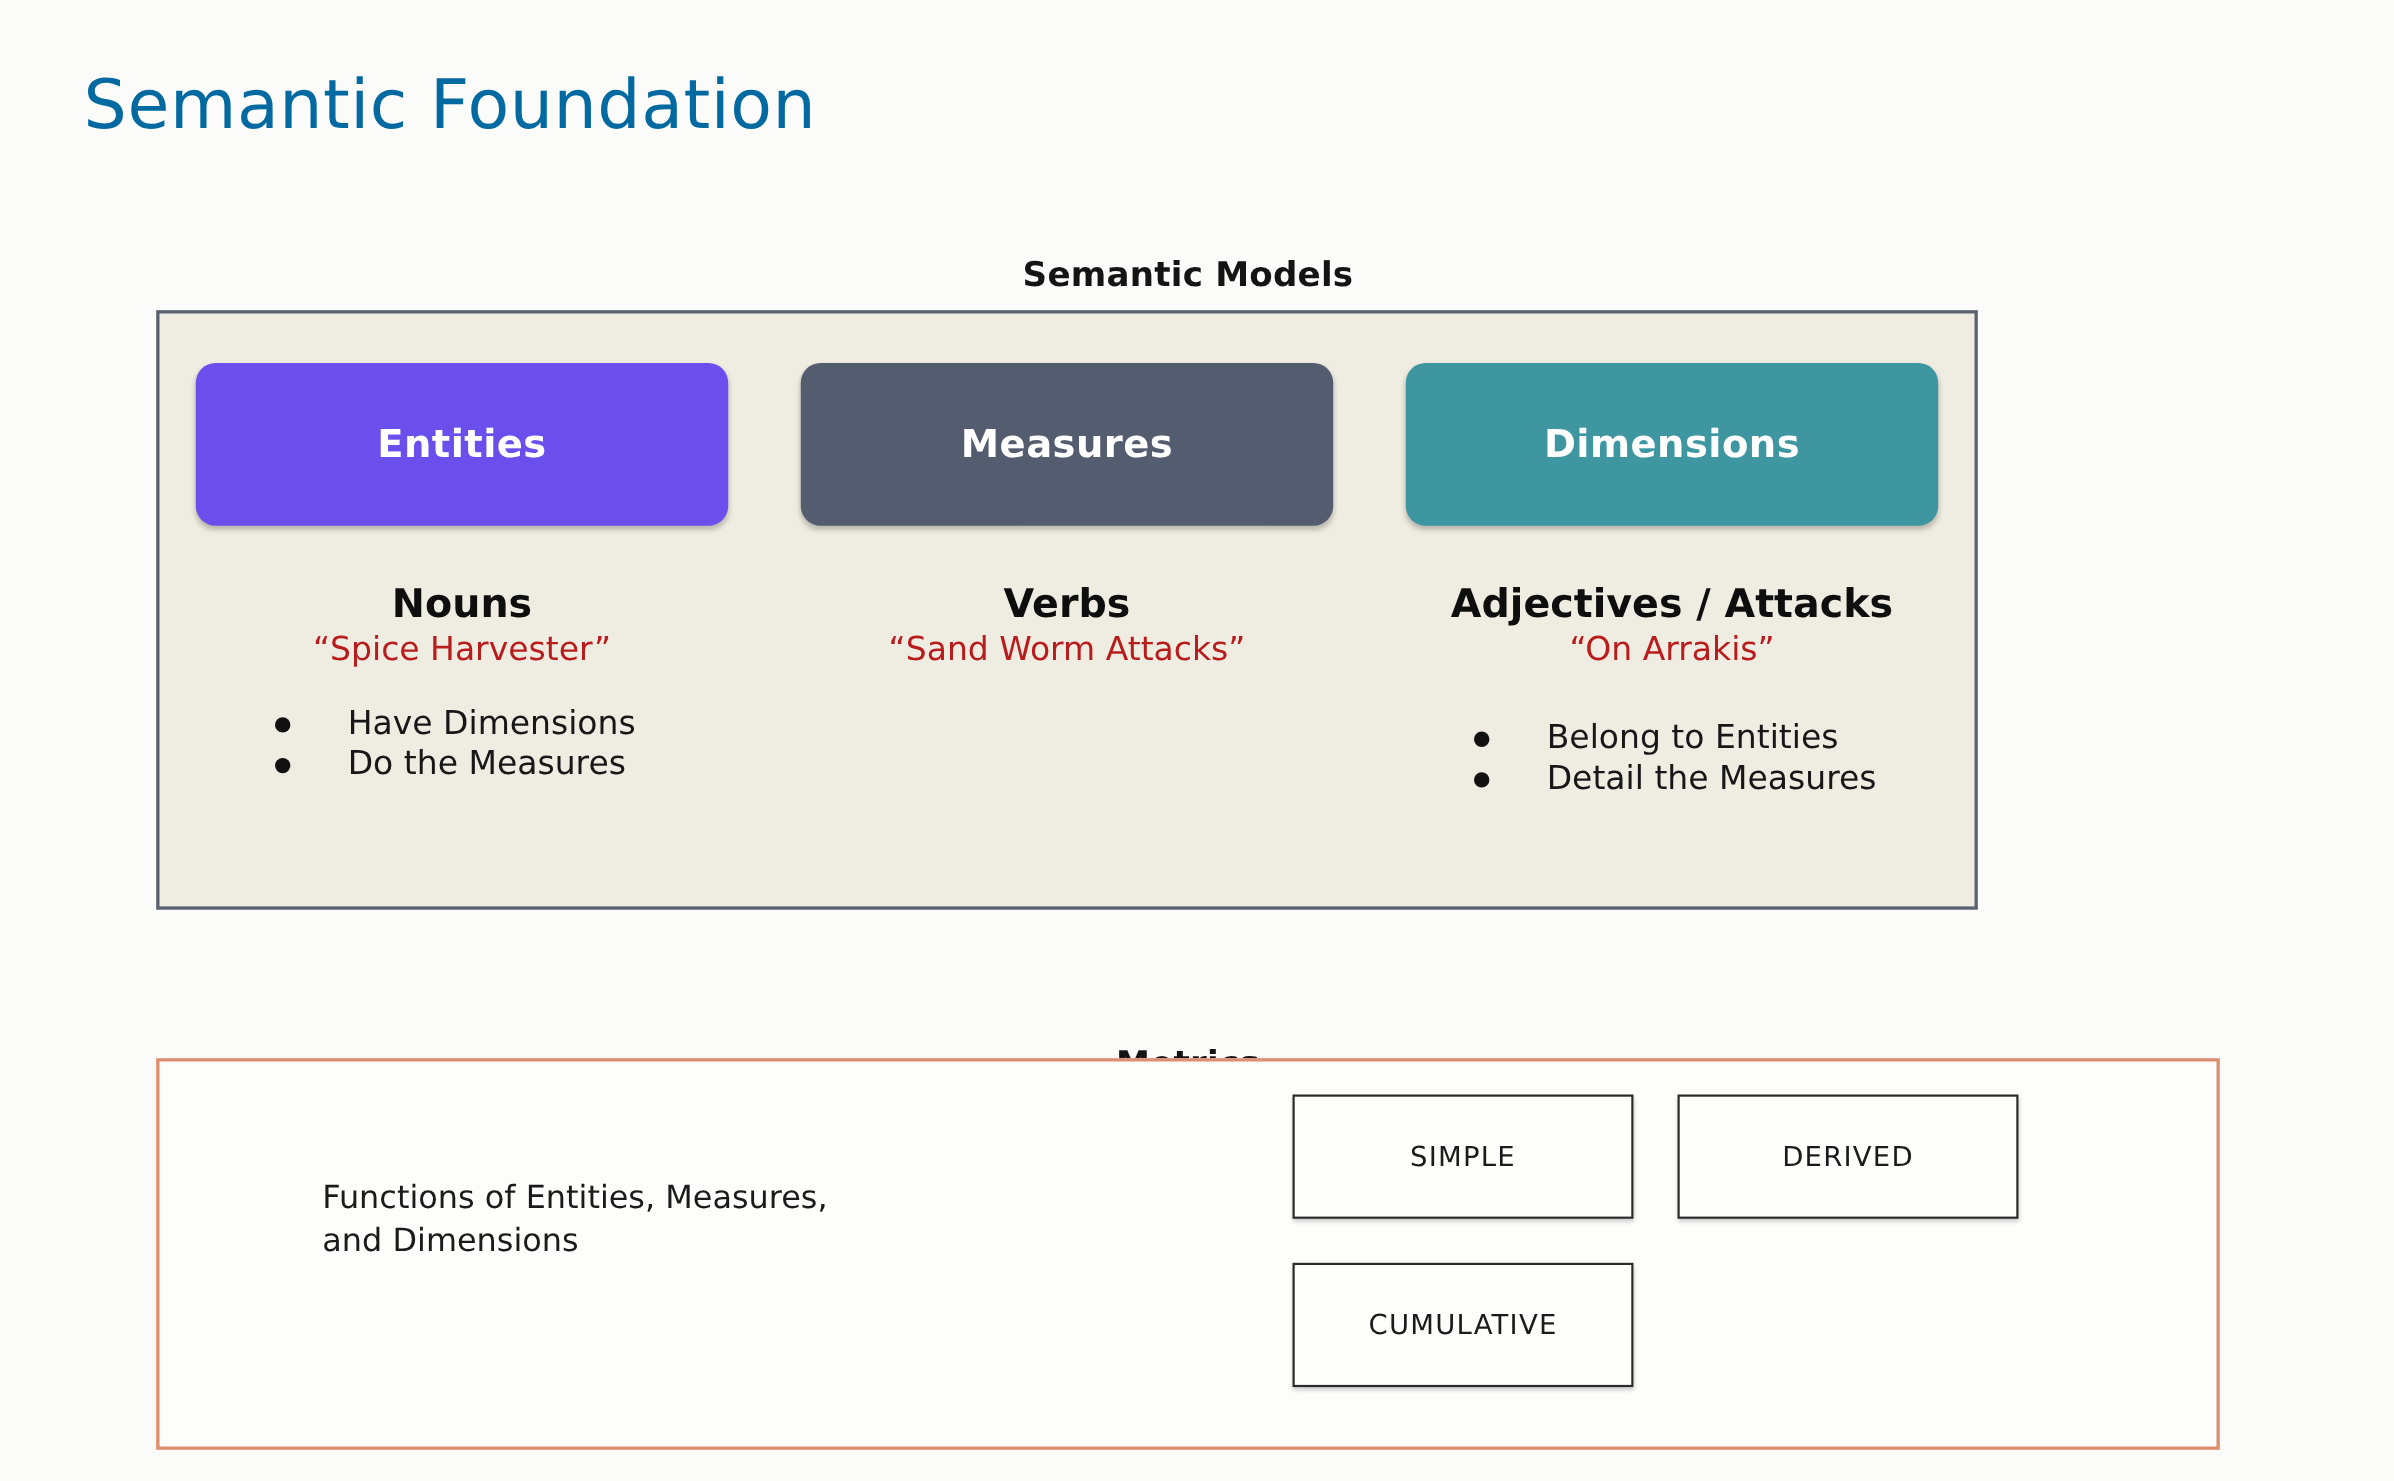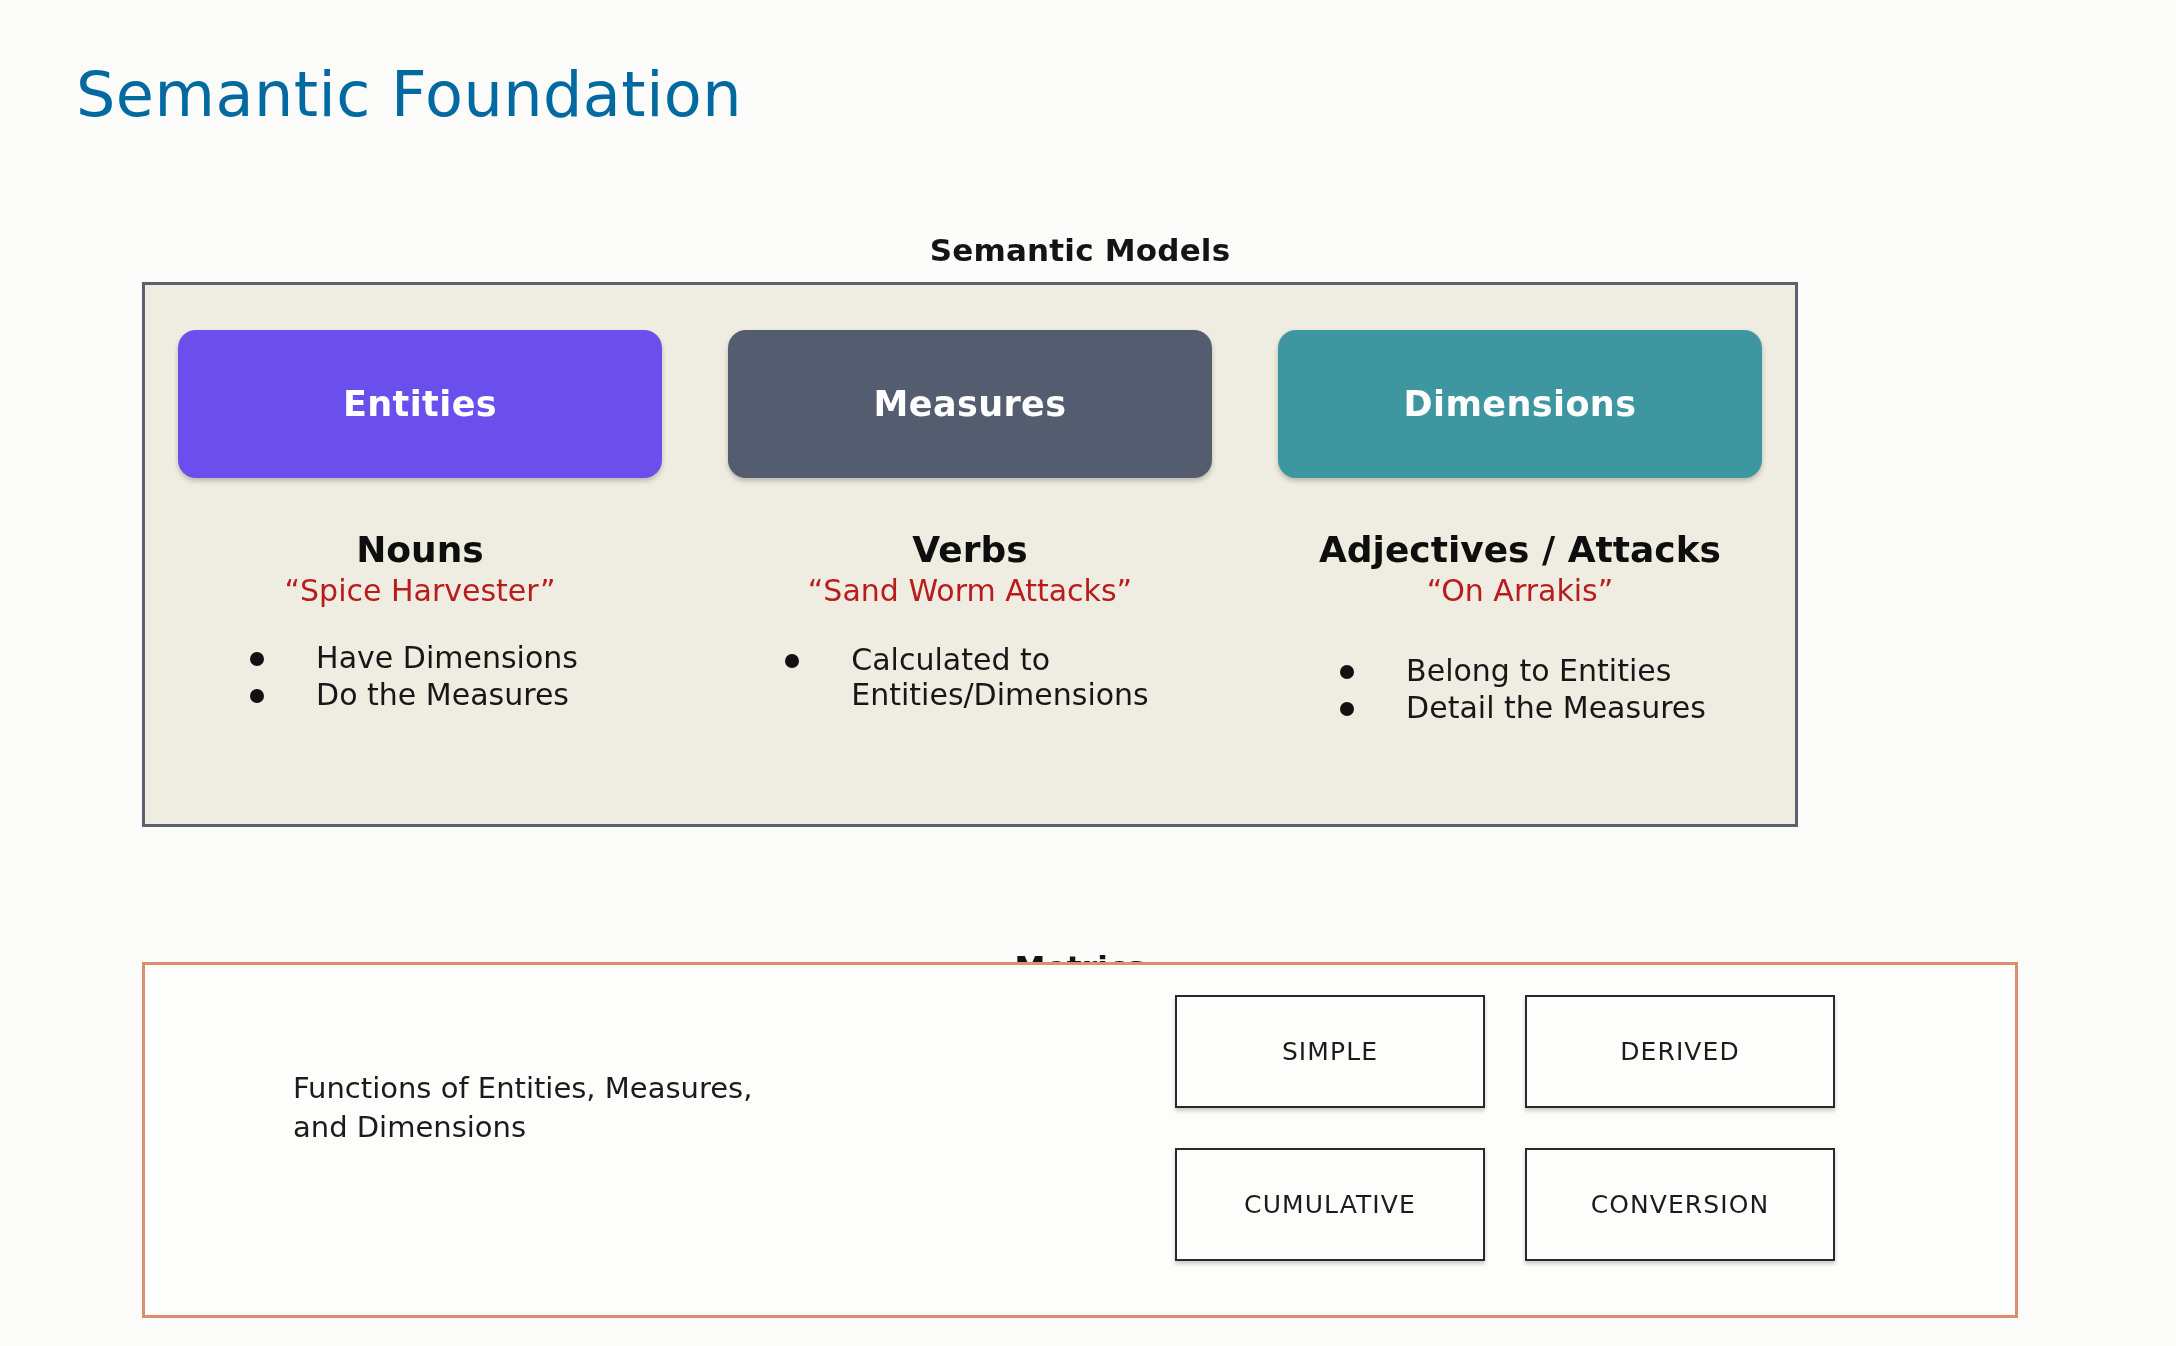--- a/index.html
+++ b/index.html
@@ -208,27 +208,20 @@
         <span class="dot"></span>
         <span class="btext">Do the Measures</span>
       </li>
     </ul>
   </div>
 
   <div class="sm-column col-measures">
     <div class="pill measures">Measures</div>
     <div class="pos-label">Verbs</div>
     <div class="example-label">“Sand Worm Attacks”</div>
-    <ul class="bullets">
-      <li>
-        <span class="dot"></span>
-        <span class="btext">Calculated to
-Entities/Dimensions</span>
-      </li>
-    </ul>
   </div>
 
   <div class="sm-column col-dimensions">
     <div class="pill dimensions">Dimensions</div>
     <div class="pos-label">Adjectives / Attacks</div>
     <div class="example-label">“On Arrakis”</div>
     <ul class="bullets">
       <li>
         <span class="dot"></span>
         <span class="btext">Belong to Entities</span>
@@ -246,16 +239,15 @@
 
 <div class="metrics-panel">
 
   <div class="metrics-desc">Functions of Entities, Measures,
 and Dimensions</div>
 
   <div class="metrics-grid">
     <div class="metric-box">SIMPLE</div>
     <div class="metric-box">DERIVED</div>
     <div class="metric-box">CUMULATIVE</div>
-    <div class="metric-box">CONVERSION</div>
   </div>
 
 </div>
 
 </body></html>

